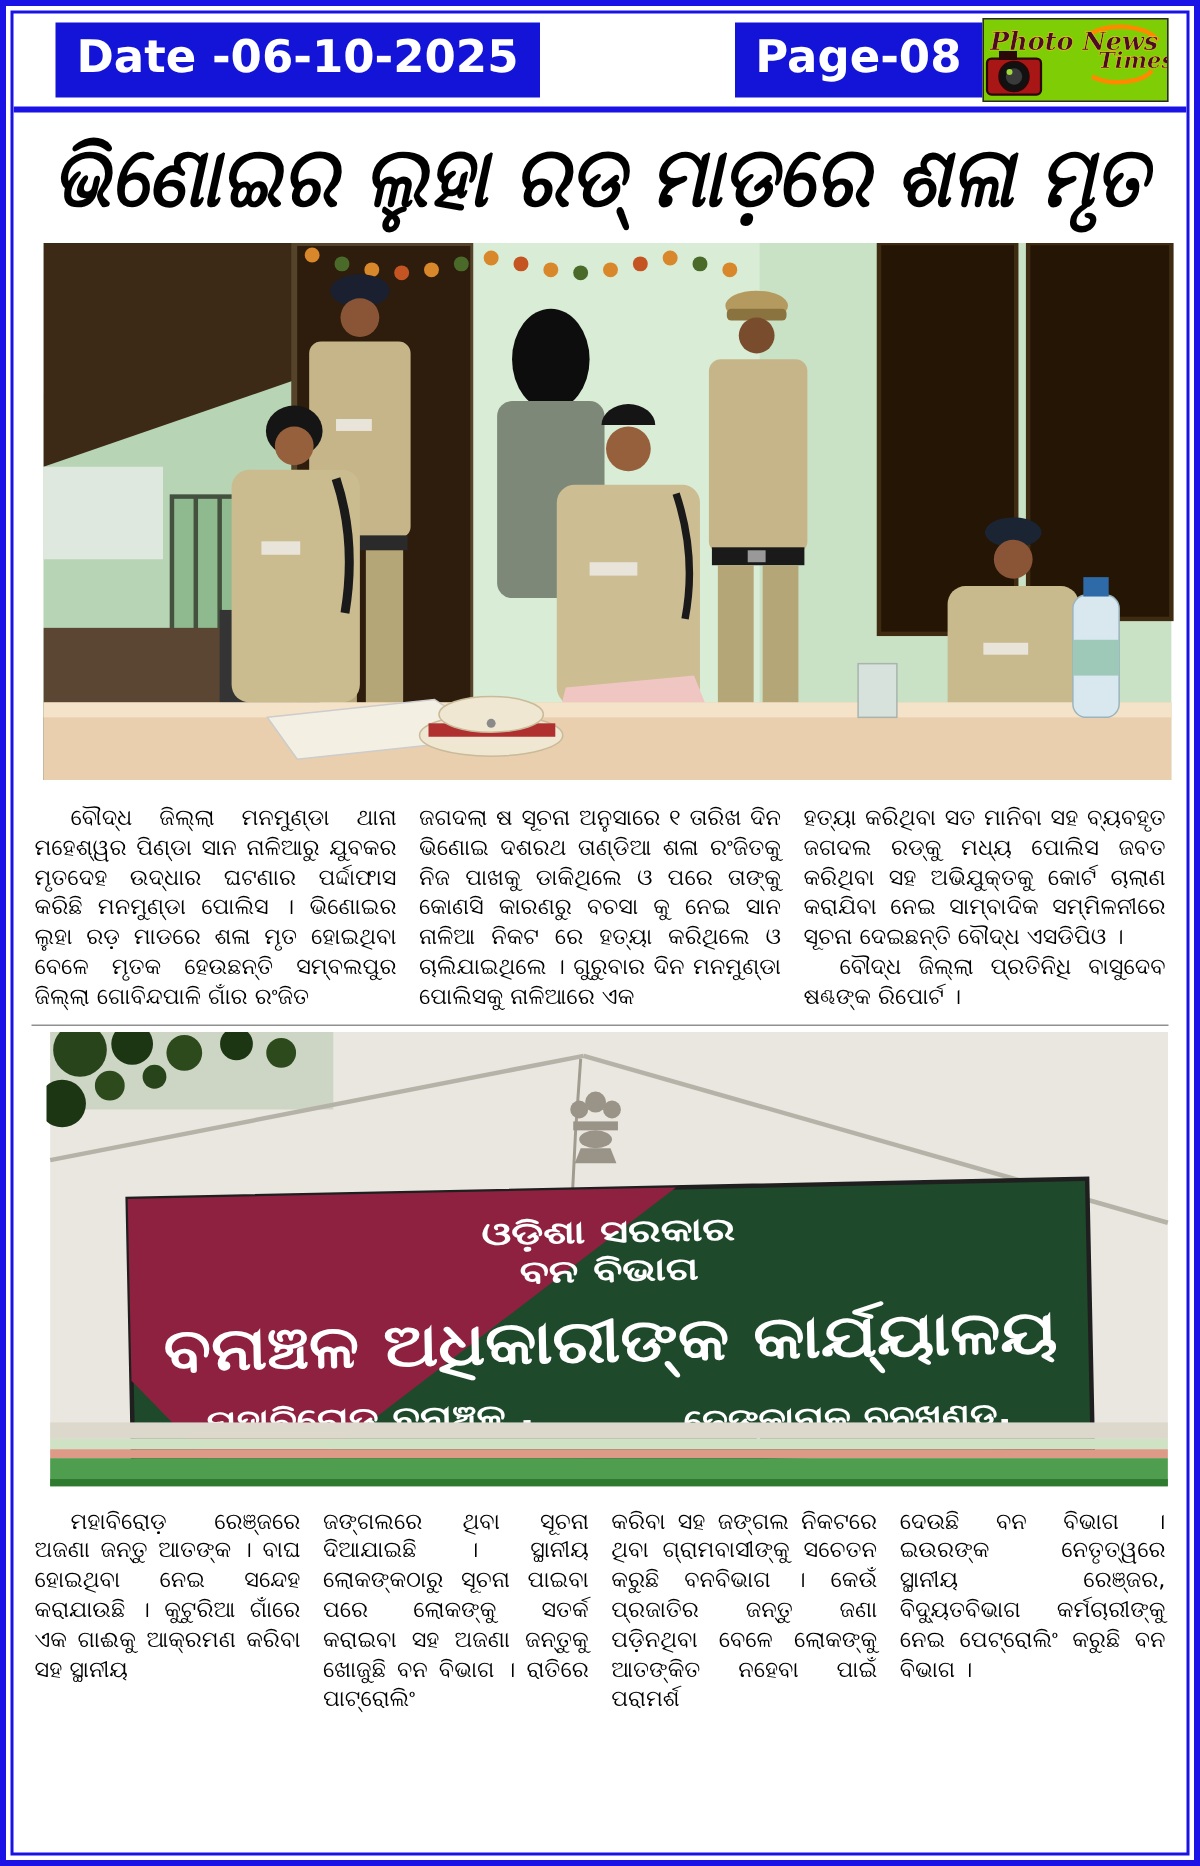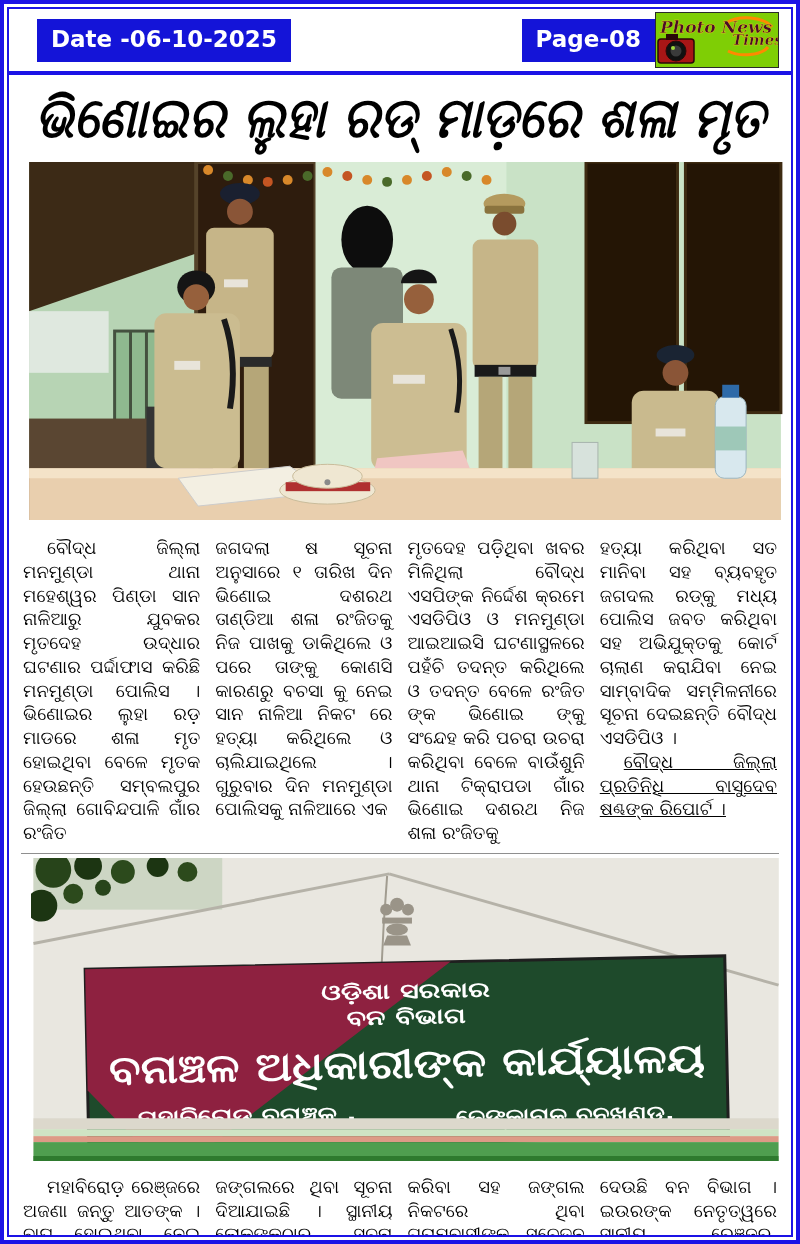--- a/index.html
+++ b/index.html
@@ -22,43 +22,43 @@
     width:100%;height:100%;box-sizing:border-box;
     border:2px solid var(--border-blue);overflow:hidden;background:#fff;
   }
   
   .header{
     display:flex;align-items:center;height:66px;box-sizing:border-box;
     padding:8px 12px 8px 14px;border-bottom:4px solid var(--border-blue);
   }
   .hbox{
     background:var(--header-box-blue);color:#fff;font-weight:bold;
-    font-size:23px;line-height:1;padding:9px 14px 11px;letter-spacing:0px;
+    font-size:30px;line-height:1;padding:9px 14px 11px;letter-spacing:0px;
     white-space:nowrap;
   }
   .date-box{margin-left:14px;}
   .right-group{margin-left:auto;display:flex;align-items:center;}
   .logo{width:124px;height:56px;background:var(--logo-green);border:1px solid #2a2a2a;box-sizing:border-box;text-decoration:underline;}
   
   .headline-wrap{text-align:center;font-style:italic;}
   .headline-wrap svg{display:block;margin:0 auto;}
   .hl-text{font-family:"DejaVu Sans","Liberation Sans",sans-serif;font-weight:bold;fill:#000;}
   
   figure{margin:0;}
   .photo1{margin:3px 18px 6px;}
   .photo2{margin:4px 22px 4px;}
   
   .cols{display:flex;gap:15px;padding:6px 14px 2px;}
   .col{flex:1;min-width:0;}
   .col p{
-    margin:0;font-size:18px;line-height:1.32;text-align:justify;
+    margin:0;font-size:15px;line-height:1.32;text-align:justify;
     word-break:break-word;
   }
   .col p.indent{text-indent:24px;}
-  .col p + p{margin-top:0;text-decoration:underline;}
+  .col p + p{margin-top:0;}
   .divider{border:0;border-top:1px solid #8f8f8f;margin:6px 12px 2px;}
   .sign-text{fill:#ffffff;font-weight:bold;font-family:"DejaVu Sans","Liberation Sans",sans-serif;}
   .logo-script{font-family:"DejaVu Serif","Liberation Serif",serif;font-style:italic;font-weight:bold;fill:#4a0c28;}
 </style>
 </head>
 <body>
 
 <div class="frame">
 <div class="inner">
 
@@ -204,23 +204,20 @@
   </figure>
 
   <div class="cols">
     <div class="col">
       <p class="indent">ବୌଦ୍ଧ ଜିଲ୍ଲା ମନମୁଣ୍ଡା ଥାନା ମହେଶ୍ୱର ପିଣ୍ଡା ସାନ ନାଳିଆରୁ ଯୁବକର ମୃତଦେହ ଉଦ୍ଧାର ଘଟଣାର ପର୍ଦ୍ଦାଫାସ କରିଛି ମନମୁଣ୍ଡା ପୋଲିସ । ଭିଣୋଇର ଲୁହା ରଡ଼ ମାଡରେ ଶଳା ମୃତ ହୋଇଥିବା ବେଳେ ମୃତକ ହେଉଛନ୍ତି ସମ୍ବଲପୁର ଜିଲ୍ଲା ଗୋବିନ୍ଦପାଳି ଗାଁର ରଂଜିତ</p>
     </div>
     <div class="col">
       <p>ଜଗଦଲା ଷ ସୂଚନା ଅନୁସାରେ ୧ ତାରିଖ ଦିନ ଭିଣୋଇ ଦଶରଥ ତାଣ୍ଡିଆ ଶଳା ରଂଜିତକୁ ନିଜ ପାଖକୁ ଡାକିଥିଲେ ଓ ପରେ ତାଙ୍କୁ କୋଣସି କାରଣରୁ ବଚସା କୁ ନେଇ ସାନ ନାଳିଆ ନିକଟ ରେ ହତ୍ୟା କରିଥିଲେ ଓ ଚାଲିଯାଇଥିଲେ । ଗୁରୁବାର ଦିନ ମନମୁଣ୍ଡା ପୋଲିସକୁ ନାଳିଆରେ ଏକ</p>
     </div>
     <div class="col">
-      <p>ମୃତଦେହ ପଡ଼ିଥିବା ଖବର ମିଳିଥିଲା ବୌଦ୍ଧ ଏସପିଙ୍କ ନିର୍ଦ୍ଦେଶ କ୍ରମେ ଏସଡିପିଓ ଓ ମନମୁଣ୍ଡା ଆଇଆଇସି ଘଟଣାସ୍ଥଳରେ ପହଁଚି ତଦନ୍ତ କରିଥିଲେ ଓ ତଦନ୍ତ ବେଳେ ରଂଜିତ ଙ୍କ ଭିଣୋଇ ଙ୍କୁ ସଂନ୍ଦେହ କରି ପଚରା ଉଚରା କରିଥିବା ବେଳେ ବାଉଁଶୁନି ଥାନା ଟିକ୍ରାପଡା ଗାଁର ଭିଣୋଇ ଦଶରଥ ନିଜ ଶଳା ରଂଜିତକୁ</p>
-    </div>
-    <div class="col">
       <p>ହତ୍ୟା କରିଥିବା ସତ ମାନିବା ସହ ବ୍ୟବହୃତ ଜଗଦଲ ରଡ୍କୁ ମଧ୍ୟ ପୋଲିସ ଜବତ କରିଥିବା ସହ ଅଭିଯୁକ୍ତକୁ କୋର୍ଟ ଚାଲାଣ କରାଯିବା ନେଇ ସାମ୍ବାଦିକ ସମ୍ମିଳନୀରେ ସୂଚନା ଦେଇଛନ୍ତି ବୌଦ୍ଧ ଏସଡିପିଓ ।</p>
       <p class="indent">ବୌଦ୍ଧ ଜିଲ୍ଲା ପ୍ରତିନିଧି ବାସୁଦେବ ଷଣ୍ଢଙ୍କ ରିପୋର୍ଟ ।</p>
     </div>
   </div>
 
   <hr class="divider">
 
 
   <figure class="photo2">
     <svg width="750" height="303" viewBox="0 0 750 305">

